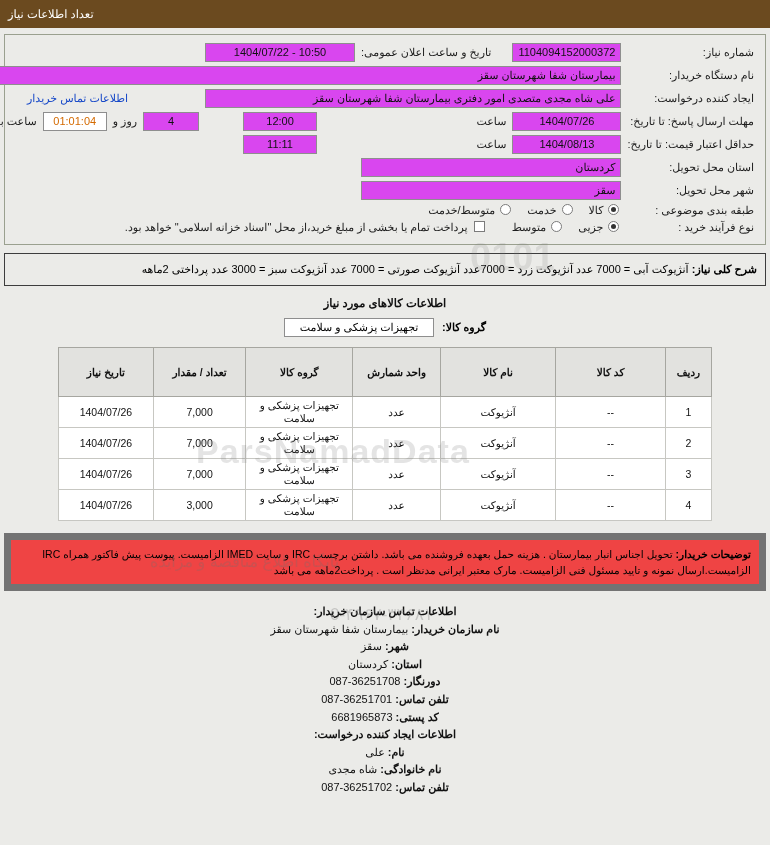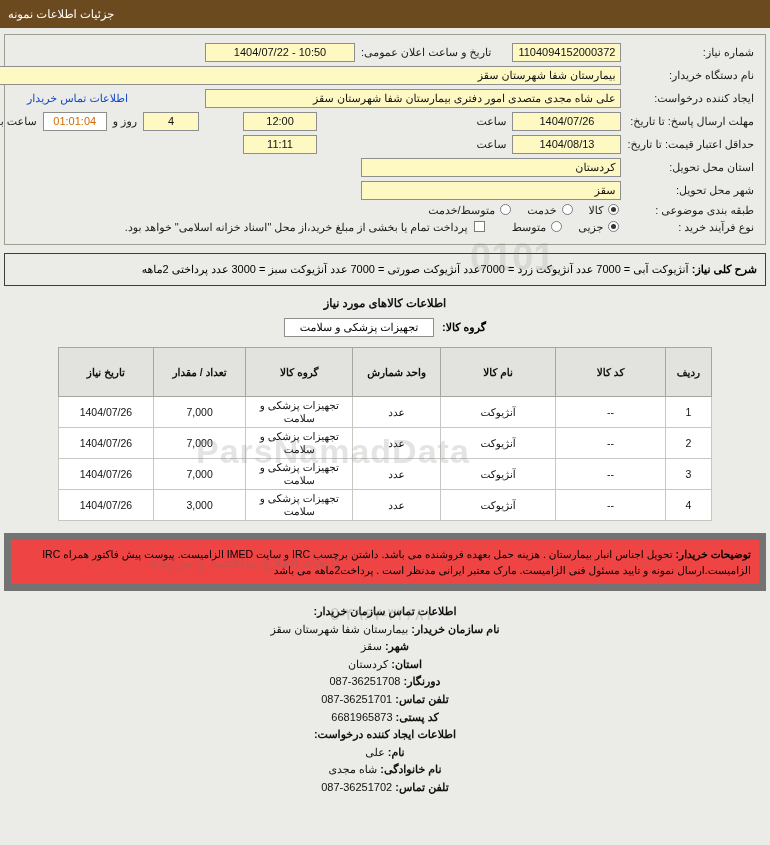--- a/index.html
+++ b/index.html
@@ -59,21 +59,21 @@
     vertical-align: middle;
   }
   td.lbl {
     text-align: right;
     white-space: nowrap;
     width: 1%;
     font-size: 11px;
   }
   .inputbox {
     border: 1px solid #8e8e8e;
-    background: #fef9c3;
+    background: #d946ef;
     height: 19px;
     line-height: 17px;
     font-size: 11px;
     padding: 0 5px;
     color: #111;
     display: block;
     text-align: center;
     overflow: hidden;
     white-space: nowrap;
   }
@@ -274,21 +274,21 @@
 
   <div class="wm">
     <div class="num">0101</div>
     <div class="big">ParsNamadData</div>
     <div class="fa2">پایگاه اطلاع مناقصه و مزایده</div>
     <div class="fa3">0-۴۹۶۷-۳۴۶۸۱</div>
   </div>
 
   <div class="topbar">
     <div class="topbar-inner">
-      <div class="topbar-title">جزئیات اطلاعات نمونه</div>
+      <div class="topbar-title">تعداد اطلاعات نیاز</div>
     </div>
   </div>
 
   <div class="panel info">
     <table class="form">
       <tbody>
           <tr>
         <td class="lbl">شماره نیاز:</td>
         <td style="width:175px">
           <div class="inputbox ltr">1104094152000372</div>

